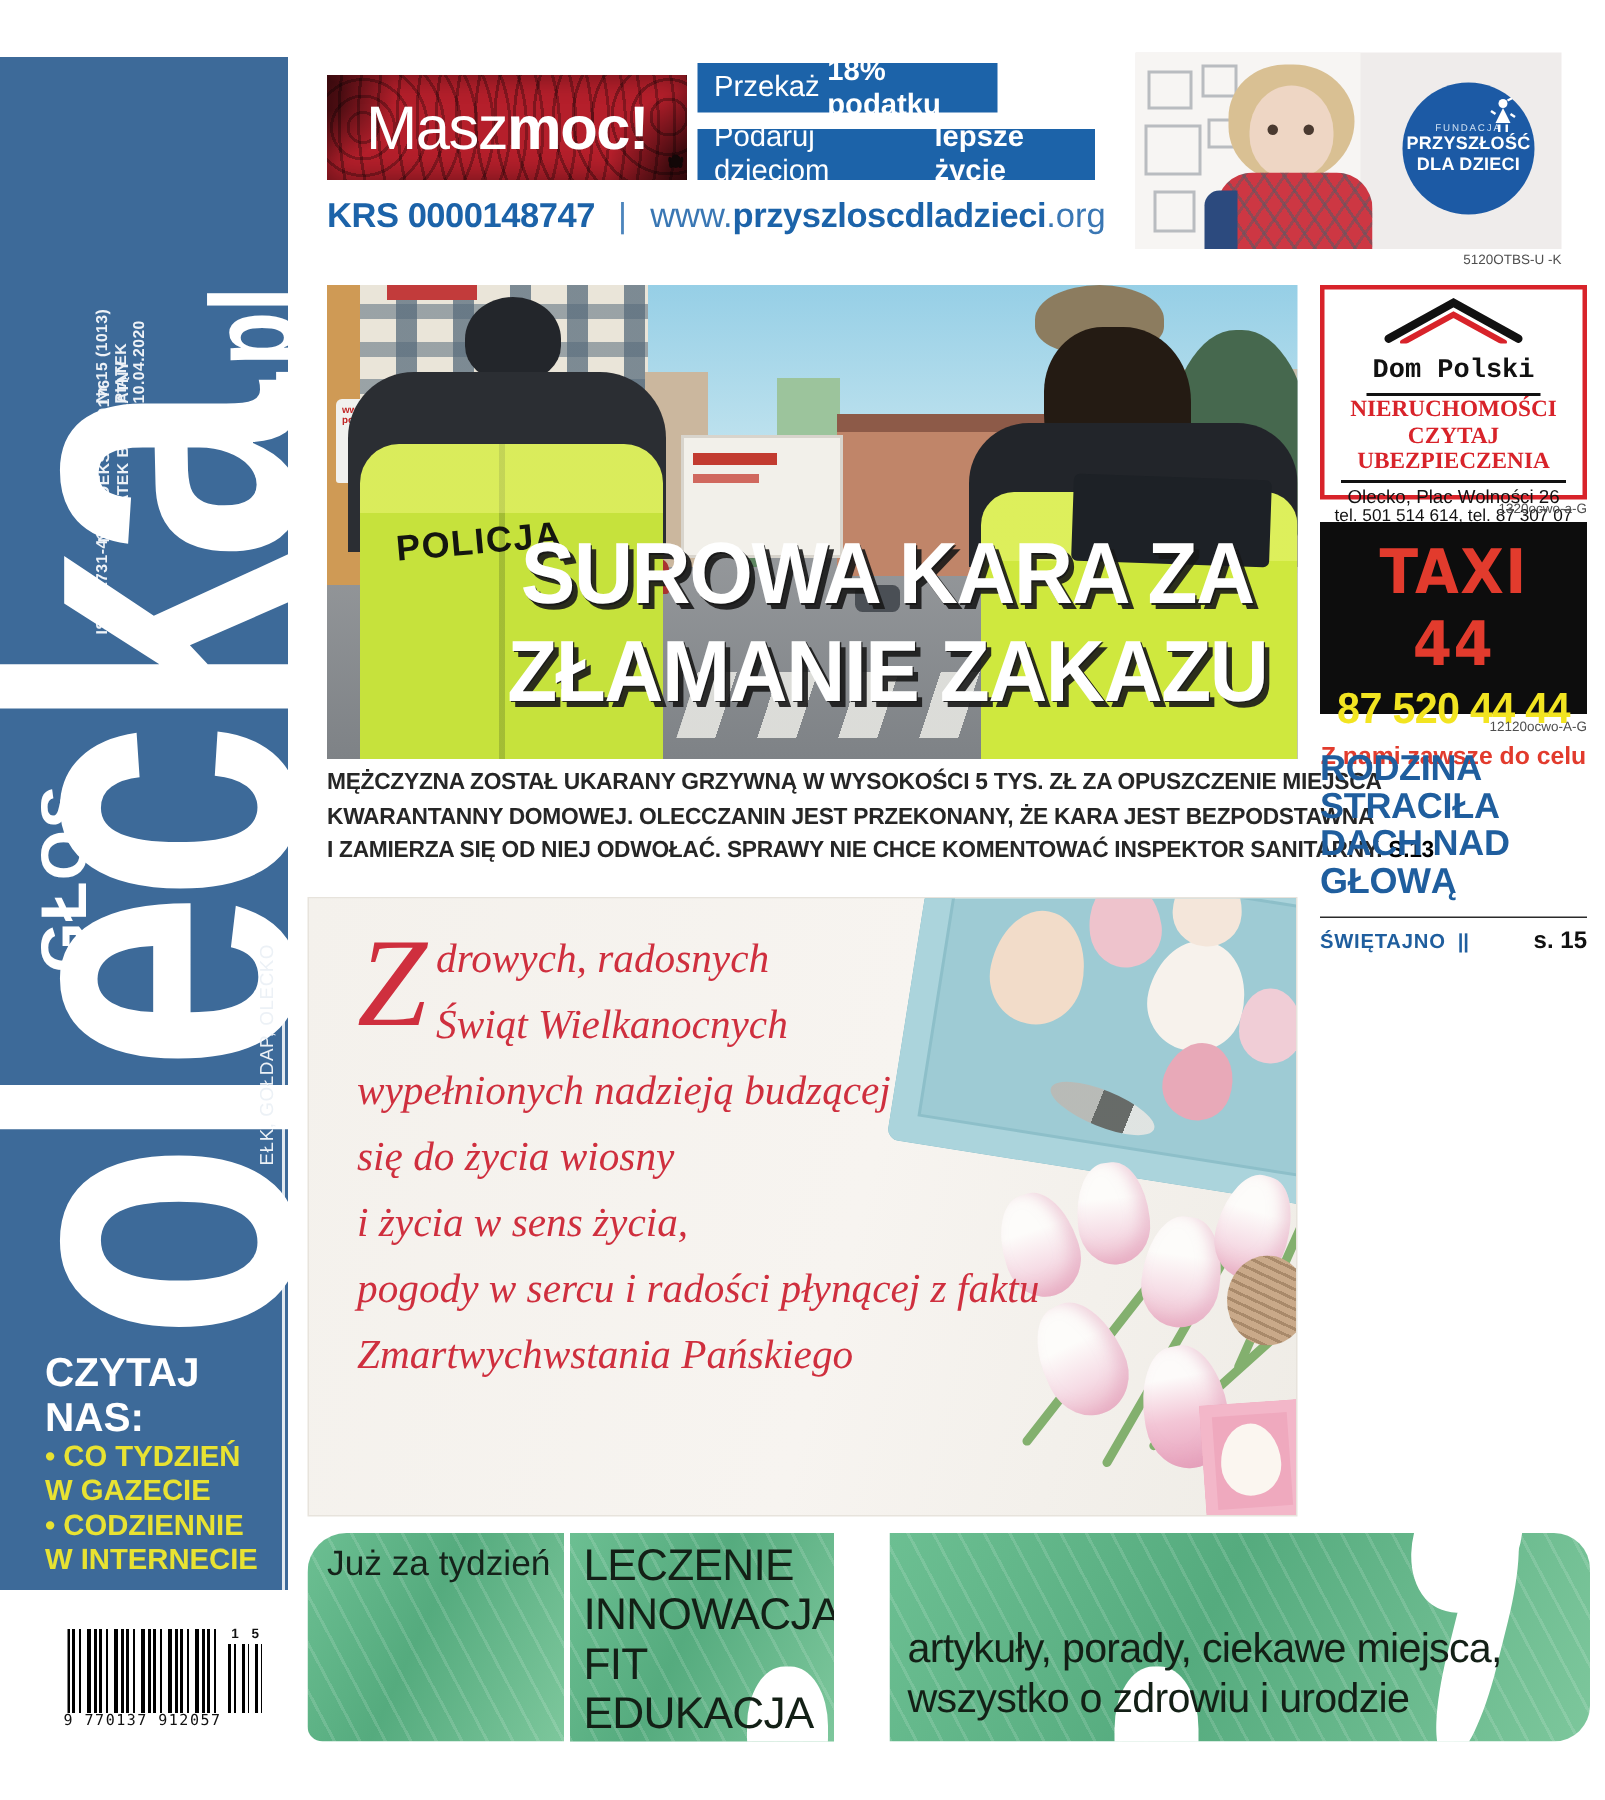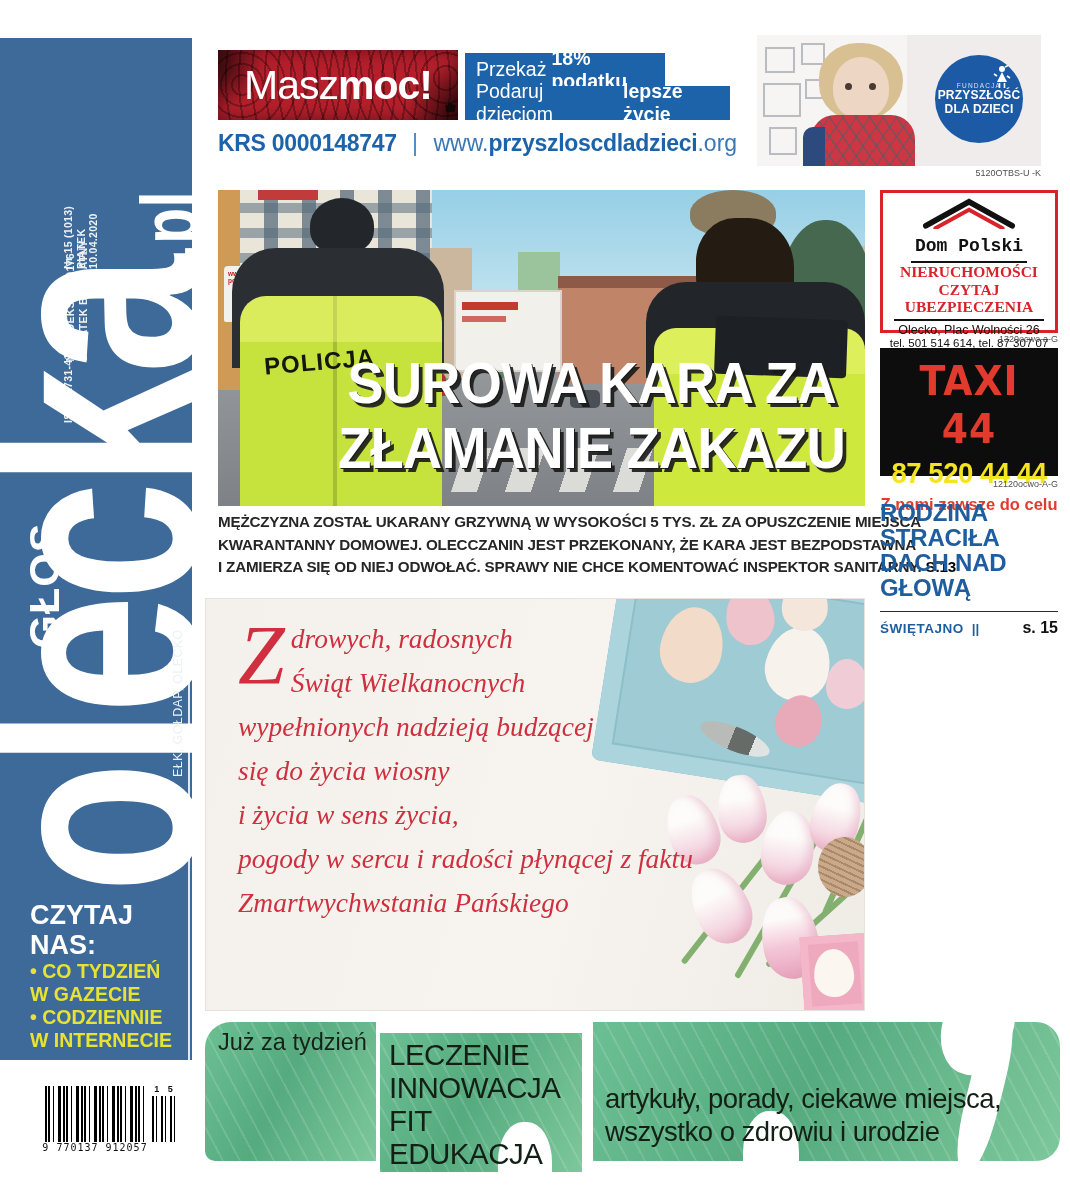--- a/index.html
+++ b/index.html
@@ -40,21 +40,21 @@
        repeating-radial-gradient(circle at 10% 50%, transparent 0 9px, rgba(0,0,0,.28) 9px 11px),
        repeating-radial-gradient(circle at 95% 40%, transparent 0 11px, rgba(0,0,0,.3) 11px 13px);
      box-shadow:inset 0 0 18px rgba(0,0,0,.45);
      display:flex;align-items:center;justify-content:center;}
   .masz-light{color:#fff;font-size:41px;font-weight:400;letter-spacing:-1px;}
   .masz-bold{color:#fff;font-size:41px;font-weight:900;letter-spacing:-1px;}
   .spider{position:absolute;right:4px;bottom:8px;width:7px;height:9px;background:#120707;border-radius:50%;
      box-shadow:-3px 2px 0 -2px #120707,3px 2px 0 -2px #120707,-4px -1px 0 -2.5px #120707,4px -1px 0 -2.5px #120707;}
   .blue-row{background:#1c63a9;color:#fff;font-size:19.5px;display:flex;align-items:center;padding-left:11px;}
   .blue-row b{margin-left:5px;}
-  .blue-row1{left:465px;top:53px;width:189px;height:33px;}
+  .blue-row1{left:465px;top:42px;width:189px;height:33px;}
   .blue-row2{left:465px;top:86px;width:254px;height:34px;}
   .krs-line{left:218px;top:130px;width:560px;font-size:23px;color:#1c63a9;white-space:nowrap;}
   .krs-label{font-weight:bold;letter-spacing:-.3px;}
   .krs-sep{margin:0 9px;font-weight:400;color:#4c85bd;}
   .url-www,.url-tld{font-weight:400;color:#3a77b4;}
   .url-main{font-weight:bold;letter-spacing:-.3px;}
 
   
   .fund-ad{left:757px;top:35px;width:284px;height:131px;background:#efeceb;overflow:hidden;}
   .fund-wall{position:absolute;left:0;top:0;width:150px;height:131px;background:#f7f5f3;}
@@ -153,21 +153,21 @@
      font-family:"Liberation Serif",serif;font-style:italic;font-size:27.5px;line-height:44px;white-space:nowrap;}
   .dropcap{float:left;font-size:84px;line-height:66px;margin:6px 6px 0 0;font-style:italic;}
   .wishes-sig{margin-top:28px;}
 
   
   .gpanel{position:absolute;top:1022px;height:139px;
      background:linear-gradient(115deg,#6cbf92 0,#55ab7e 45%,#7dc79c 100%);
      background-image:repeating-linear-gradient(62deg,rgba(255,255,255,.13) 0 2px,transparent 2px 15px),
         linear-gradient(115deg,#6cbf92 0,#55ab7e 45%,#7dc79c 100%);overflow:hidden;}
   .gp1{left:205px;width:171px;border-radius:26px 0 0 10px;}
-  .gp2{left:380px;width:202px;margin-top:11px;}
+  .gp2{left:380px;width:176px;}
   .gp3{left:593px;width:467px;border-radius:0 24px 24px 0;}
   .gp1-label{position:absolute;left:13px;top:7px;font-size:23.5px;color:#15231a;}
   .gp2-line{position:absolute;left:9px;top:5px;font-size:29.5px;line-height:33px;color:#132016;letter-spacing:-.5px;}
   .gp3-text{position:absolute;left:12px;top:60px;font-size:27.5px;line-height:33px;color:#132016;letter-spacing:-.5px;}
   .leafhole{position:absolute;background:#fff;border-radius:50%;}
 </style>
 </head>
 <body>
 
 <div class="page">

